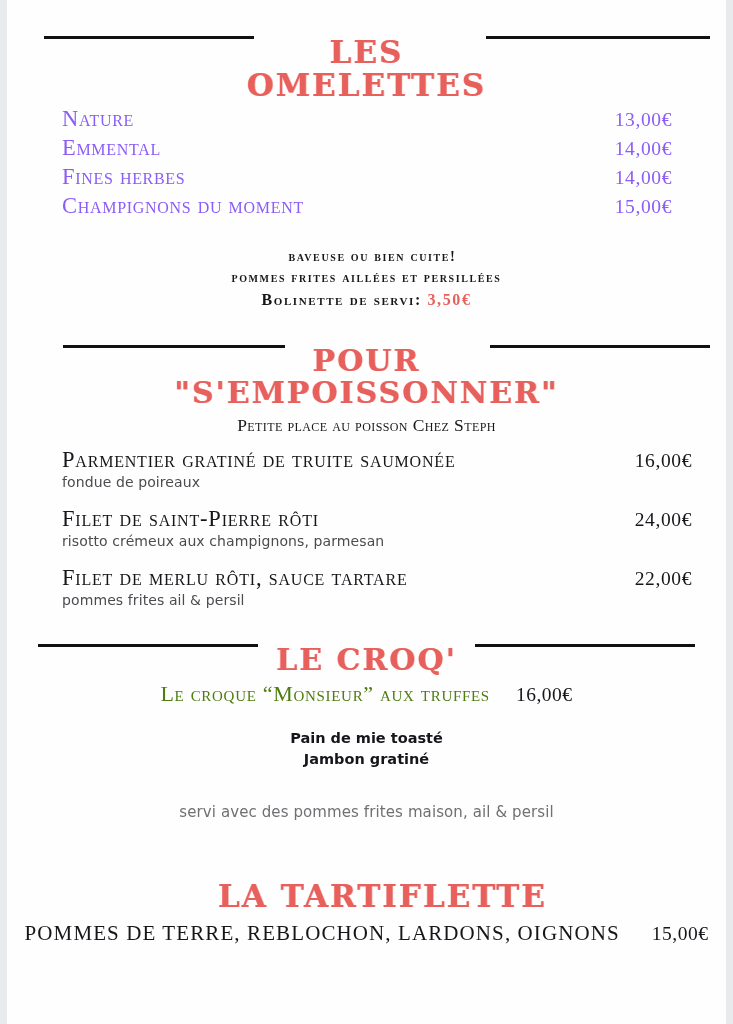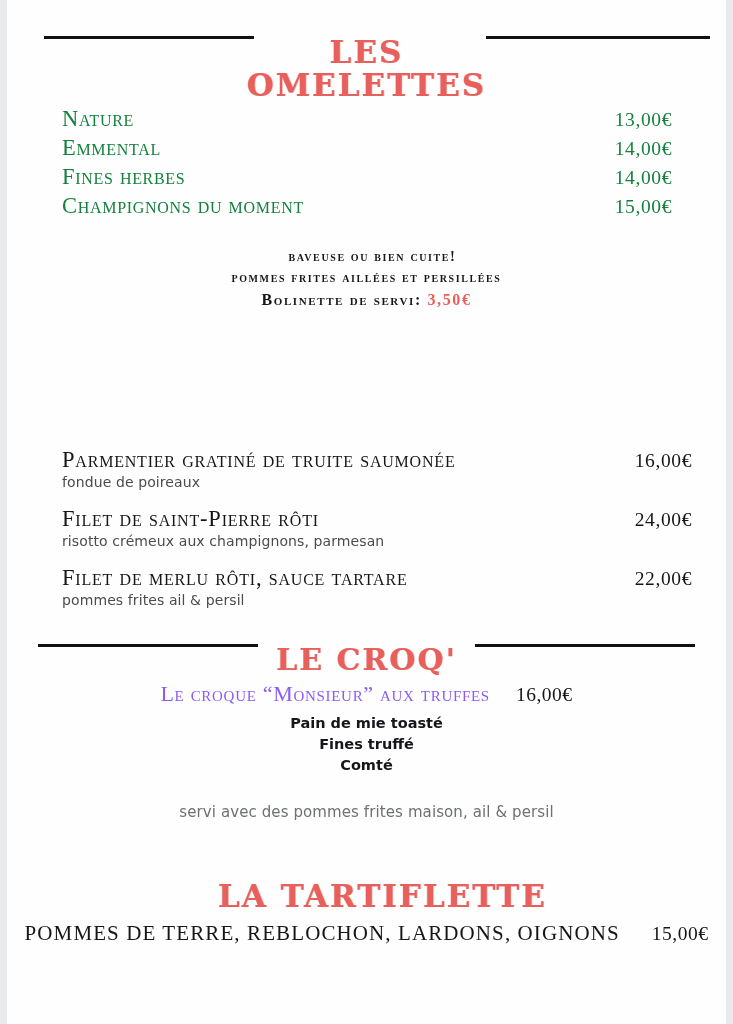--- a/index.html
+++ b/index.html
@@ -61,21 +61,21 @@
     letter-spacing: 0.4px;
     margin: 0;
   }
 
   
   .rows { padding: 0 0 0 0; }
   .row {
     display: flex;
     align-items: baseline;
     font-family: "Liberation Serif", serif;
-    color: #15803d;
+    color: #8b5cf6;
   }
   .row .name {
     font-variant: small-caps;
     font-size: 22.5px;
     letter-spacing: 0.7px;
     white-space: nowrap;
   }
   .row .dotfill { flex: 1 1 auto; }
   .row .price {
     font-size: 19.5px;
@@ -139,37 +139,38 @@
     display: flex;
     justify-content: center;
     align-items: baseline;
     gap: 26px;
   }
   .croq-item .title {
     font-family: "Liberation Serif", serif;
     font-variant: small-caps;
     font-size: 22px;
     letter-spacing: 0.7px;
-    color: #8b5cf6;
+    color: #4d7c0f;
     white-space: nowrap;
   }
   .croq-item .price {
     font-family: "Liberation Serif", serif;
     font-size: 19.5px;
     letter-spacing: 0.5px;
     color: #16161a;
     white-space: nowrap;
   }
   .ingredients {
     text-align: center;
     font-family: "DejaVu Sans", "Liberation Sans", sans-serif;
     font-weight: bold;
     font-size: 14.5px;
     color: #15151a;
     line-height: 1.45;
+    margin-top: 15px;
   }
   .served {
     text-align: center;
     font-family: "DejaVu Sans", "Liberation Sans", sans-serif;
     font-size: 15px;
     color: #6f7073;
     letter-spacing: 0.1px;
   }
 
   
@@ -232,20 +233,27 @@
 
     <div class="note" style="position:absolute; left:0; top:246px; width:719px;">
       <div class="l1">baveuse ou bien cuite!</div>
       <div class="l2">pommes frites aillées et persillées</div>
       <div class="l3">
         <span>Bolinette de servi:</span>
         <span class="redprice">3,50€</span>
       </div>
     </div>
 
+    <div class="head-block" style="position:absolute; left:0; top:345px; width:719px;">
+      <div class="rule" style="left:56px; width:222px;"></div>
+      <div class="rule" style="left:483px; width:220px;"></div>
+      <h1 class="sect-title mid">POUR</h1>
+      <h1 class="sect-title mid">"S'EMPOISSONNER"</h1>
+      <p class="sect-sub" style="margin-top:6px;">Petite place au poisson Chez Steph</p>
+    </div>
 
     <div style="position:absolute; left:55px; top:447px; width:630px;">
       <div class="dish">
         <div class="line">
           <span class="title">Parmentier gratiné de truite saumonée</span>
           <span class="gap"></span>
           <span class="price">16,00€</span>
         </div>
         <div class="desc">fondue de poireaux</div>
       </div>
@@ -273,22 +281,21 @@
       <h1 class="sect-title mid">LE CROQ'</h1>
     </div>
 
     <div class="croq-item" style="position:absolute; left:0; top:681px; width:719px;">
       <span class="title">Le croque “Monsieur” aux truffes</span>
       <span class="price">16,00€</span>
     </div>
 
     <div class="ingredients" style="position:absolute; left:0; top:713px; width:719px;">
       <div>Pain de mie toasté</div>
-      <div>Fines truffé</div>
-      <div>Comté</div>
+      <div>Jambon gratiné</div>
     </div>
 
     <div class="served" style="position:absolute; left:0; top:803px; width:719px;">servi avec des pommes frites maison, ail &amp; persil</div>
 
     <div class="head-block" style="position:absolute; left:16px; top:880px; width:719px;">
       <h1 class="sect-title big">LA TARTIFLETTE</h1>
     </div>
 
     <div class="tarti-line" style="position:absolute; left:0; top:921px; width:719px;gap:32px;">
       <span class="title">POMMES DE TERRE, REBLOCHON, LARDONS, OIGNONS</span>

